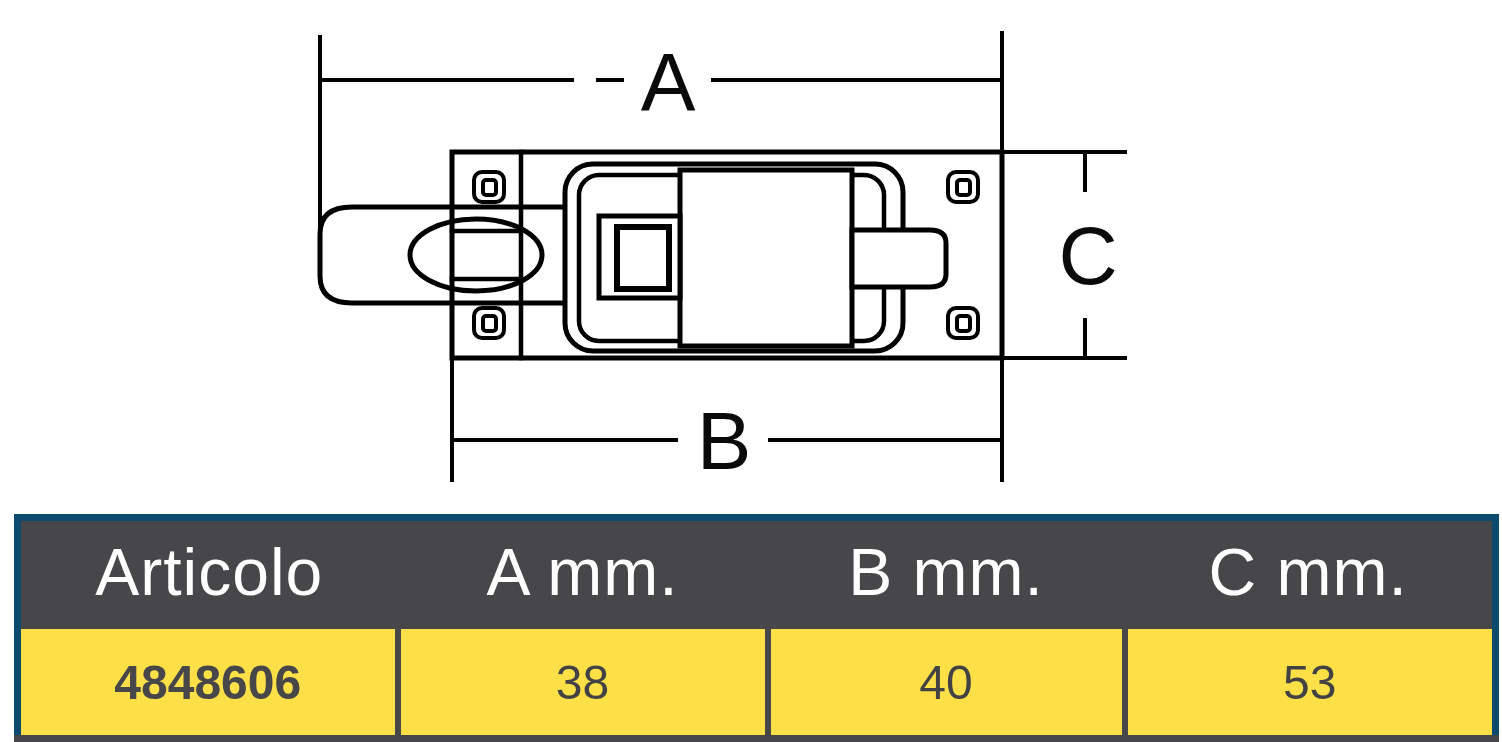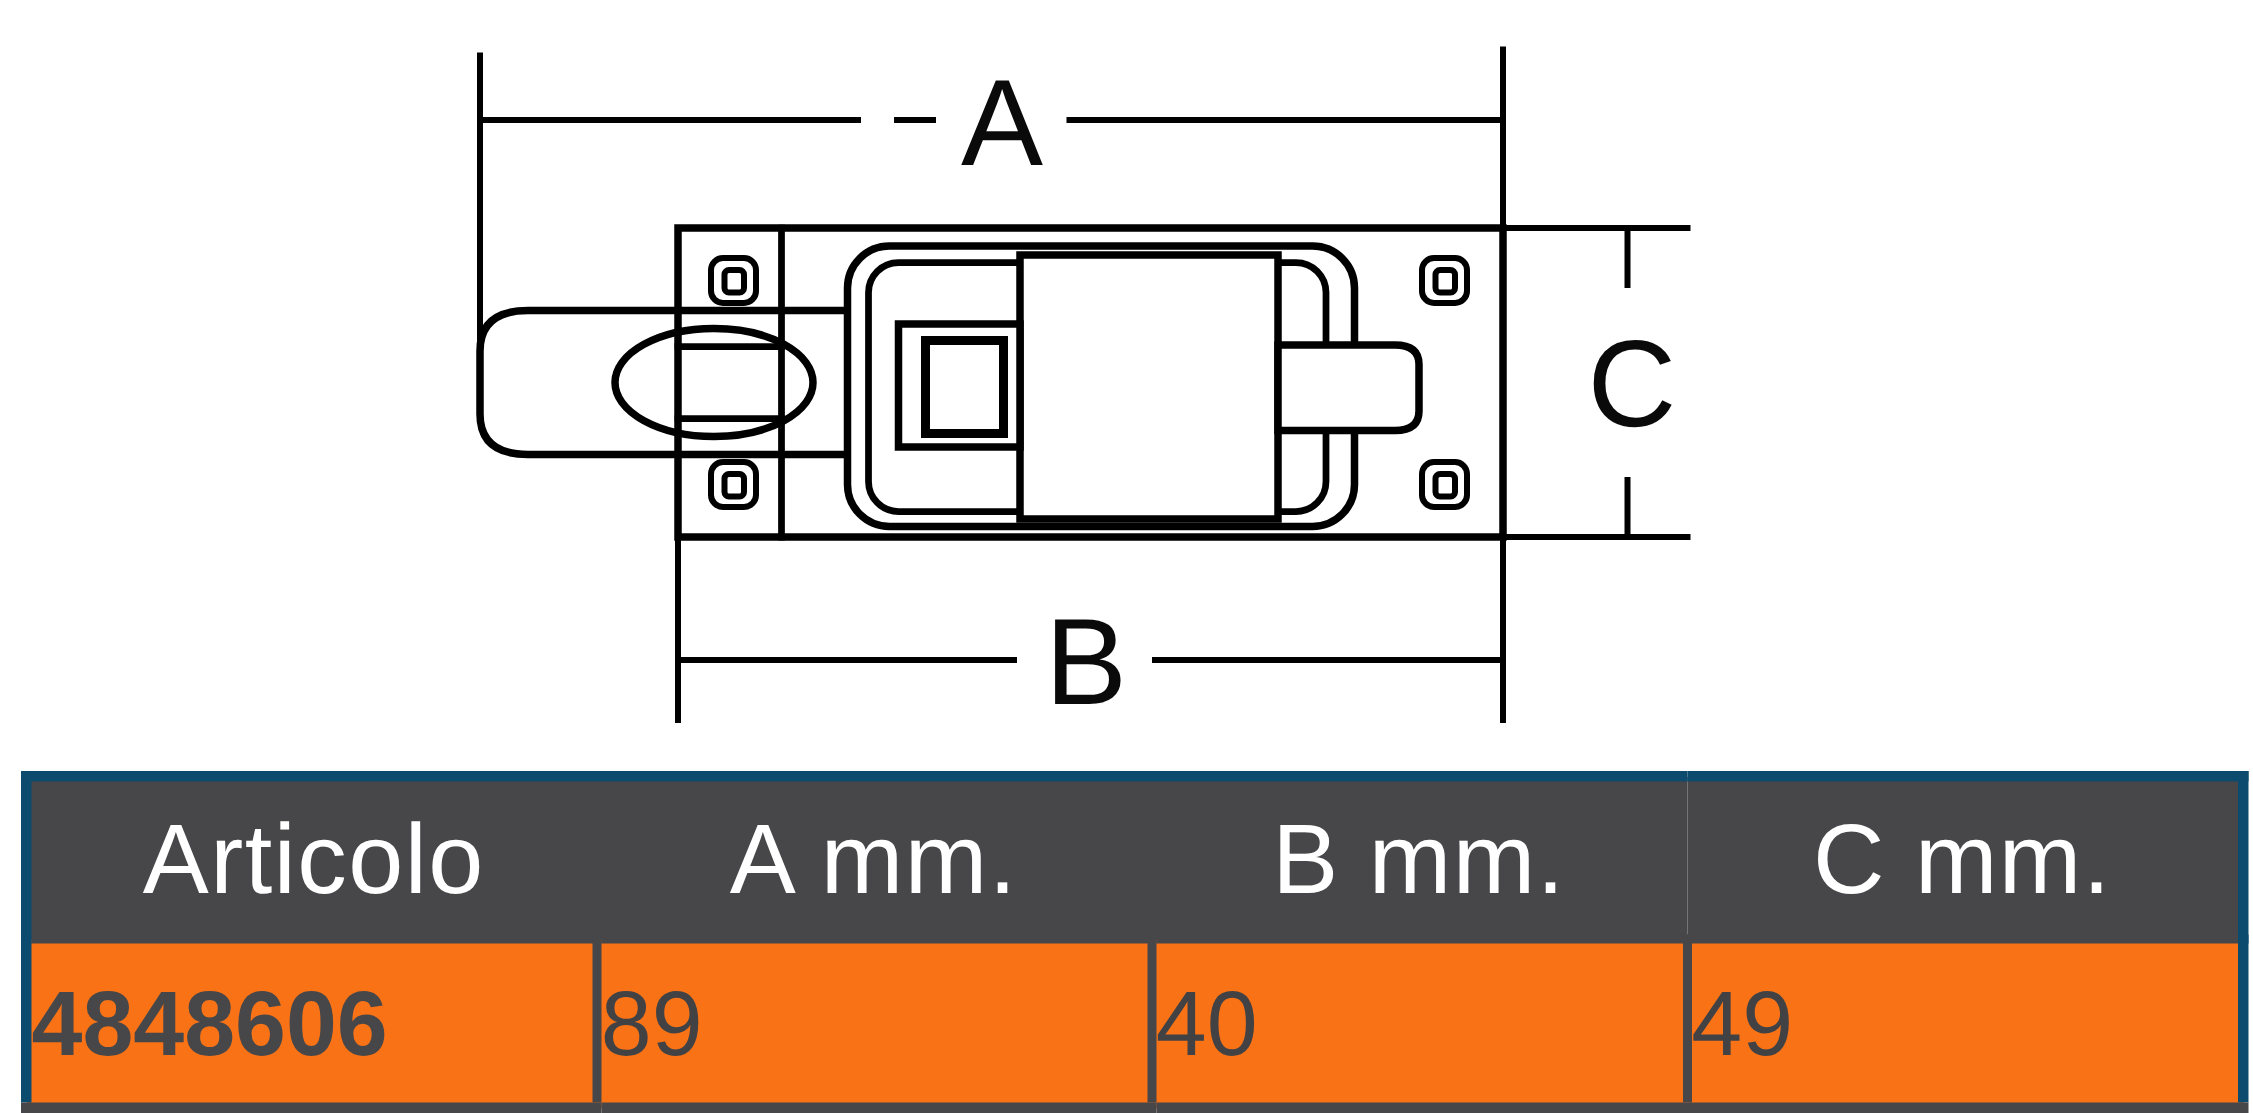--- a/index.html
+++ b/index.html
@@ -42,25 +42,26 @@
     font-size: 66px;
     font-weight: 300;
     letter-spacing: 1px;
     height: 102px;
     text-align: center;
     vertical-align: middle;
     border: 0;
     padding: 0;
   }
   table.spec-table td {
-    background: #f97316;
+    background: #fde047;
     color: #424245;
-    font-size: 61px;
+    font-size: 48px;
     font-weight: 400;
     height: 106px;
+    text-align: center;
     vertical-align: middle;
     border: 6px solid #47474a;
     border-bottom-width: 7px;
     padding: 0;
   }
   table.spec-table td.article-cell {
     font-weight: 700;
     color: #47474a;
   }
 </style>
@@ -148,20 +149,20 @@
       <tr>
         <th>Articolo</th>
         <th>A mm.</th>
         <th>B mm.</th>
         <th>C mm.</th>
       </tr>
     </thead>
     <tbody>
       <tr>
         <td class="article-cell">4848606</td>
-        <td>89</td>
+        <td>38</td>
         <td>40</td>
-        <td>49</td>
+        <td>53</td>
       </tr>
     </tbody>
   </table>
 
 </div>
 
 </body></html>

